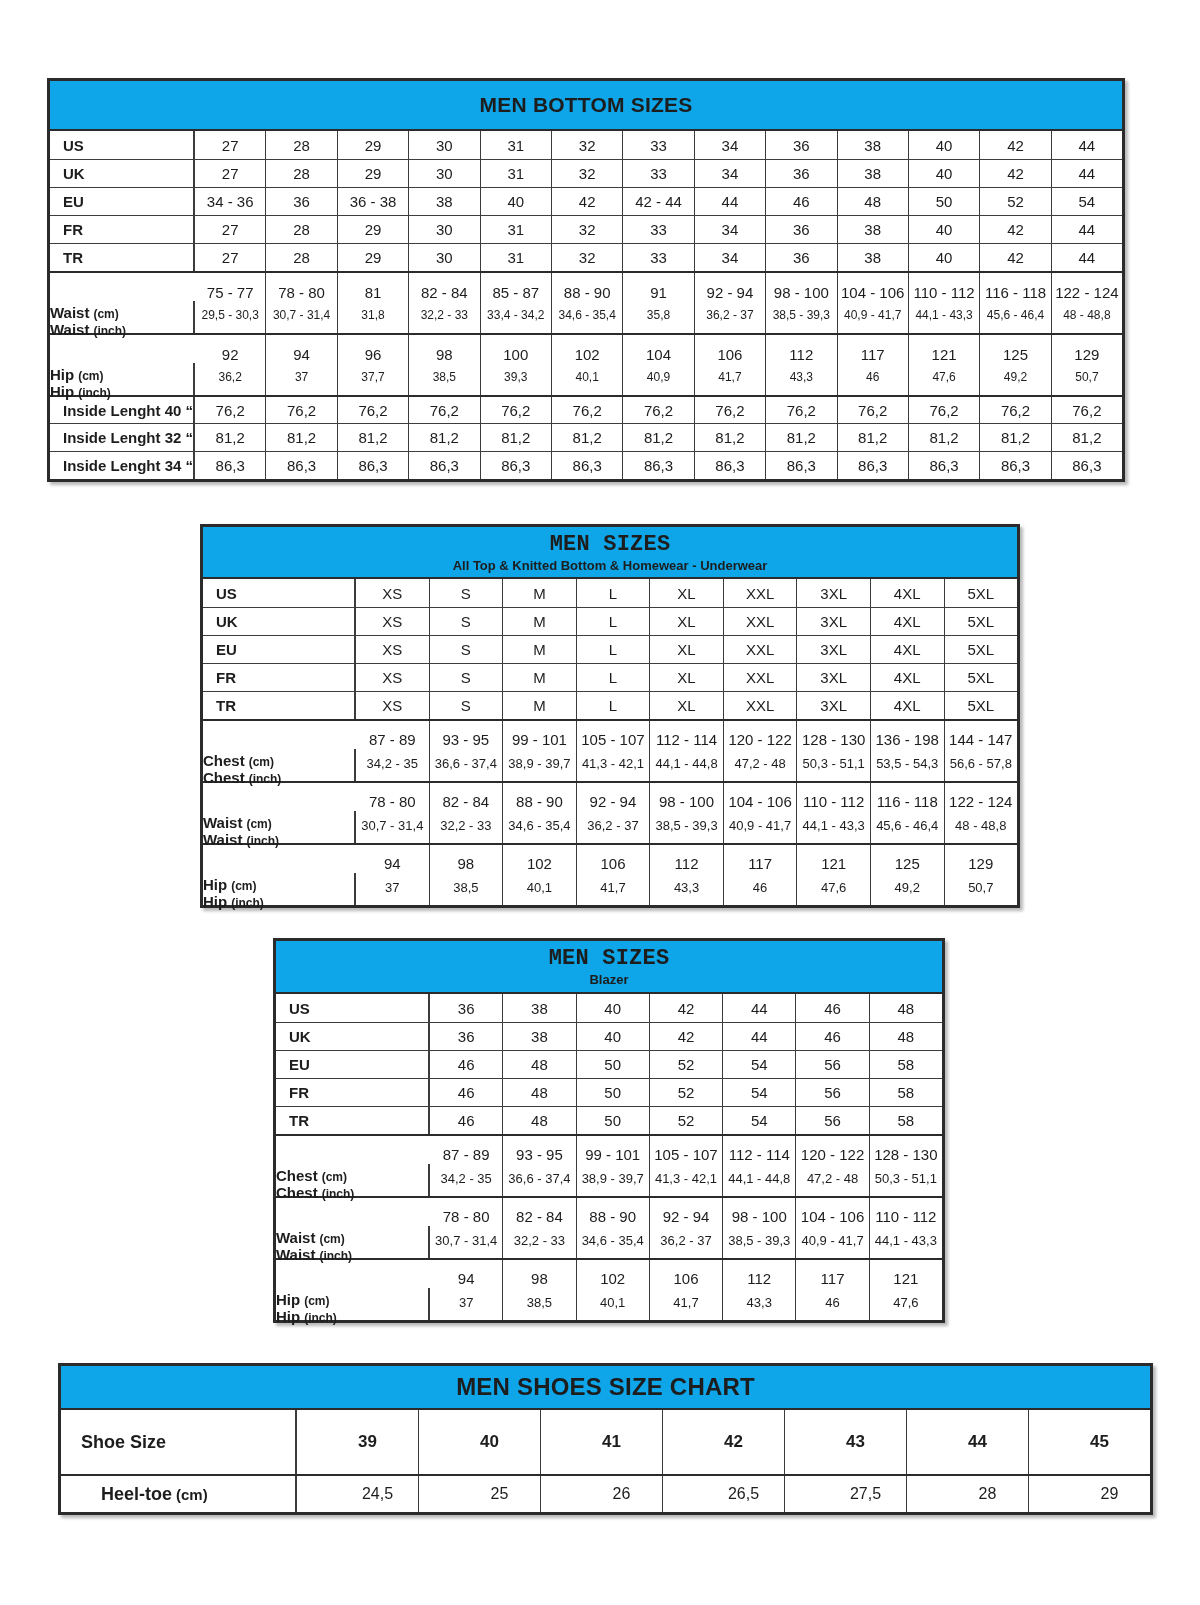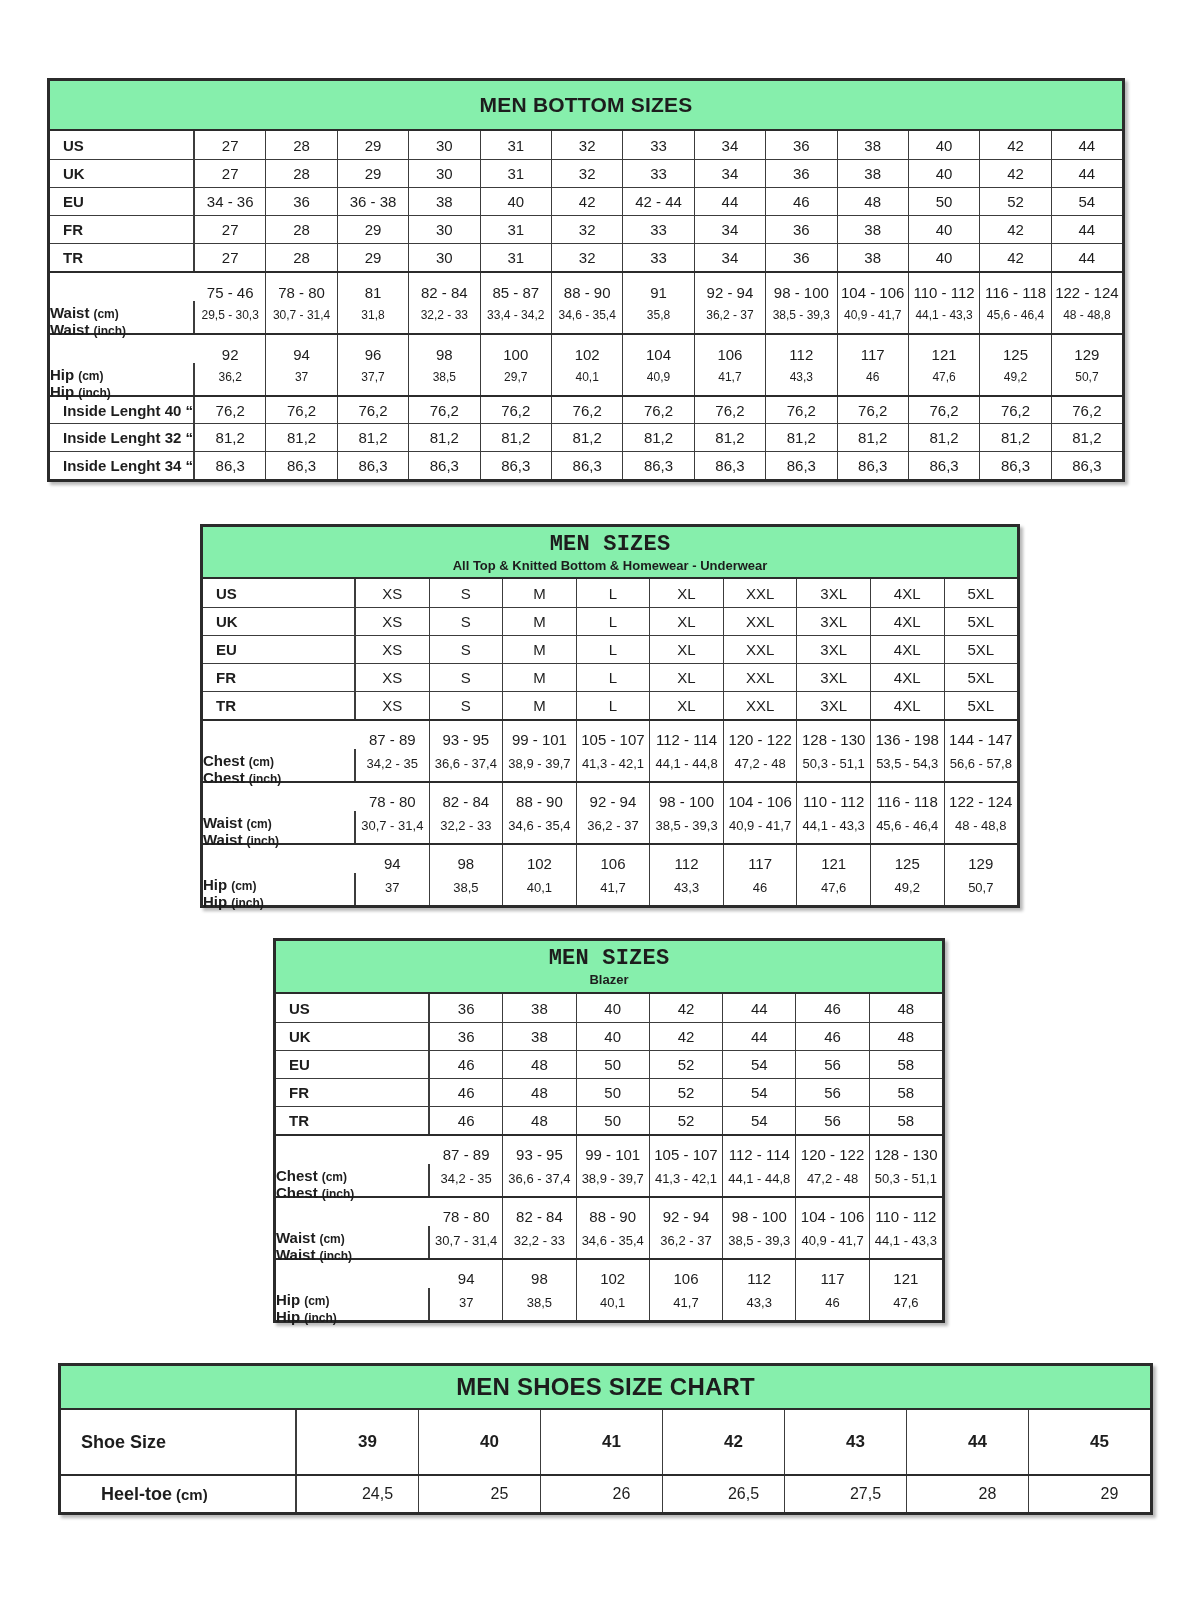--- a/index.html
+++ b/index.html
@@ -15,21 +15,21 @@
     box-shadow:3px 3px 3px rgba(0,0,0,0.28);
   }
   
   .t0{margin:78px 0 0 47px;width:1078px;--labw:145px;}
   .t1{margin:42px 0 0 200px;width:820px;--labw:153px;}
   .t2{margin:30px 0 0 273px;width:672px;--labw:154px;}
   .t3{margin:40px 0 0 58px;width:1095px;--labw:236px;}
 
   .thead{
     box-sizing:border-box;
-    background:#86efac;
+    background:#0ea5e9;
     border-bottom:2px solid #2b2b2b;
     display:flex;flex-direction:column;align-items:center;justify-content:center;
     gap:1px;
   }
   .t0 .thead{height:50px;}
   .t1 .thead{height:52px;}
   .t2 .thead{height:53px;}
   .t3 .thead{height:44px;}
   .title{font-weight:700;font-size:21px;letter-spacing:0.2px;}
   .t1 .title,.t2 .title{font-size:22px;font-family:Liberation Mono, monospace;}
@@ -199,21 +199,21 @@
           <span class="lab-line">
             <span class="lab-main">Waist</span>
             <span class="lab-unit">(cm)</span>
           </span>
           <span class="lab-line">
             <span class="lab-main">Waist</span>
             <span class="lab-unit">(inch)</span>
           </span>
         </div>
         <div class="cell">
-          <span class="cm">75 - 46</span>
+          <span class="cm">75 - 77</span>
           <span class="inch">29,5 - 30,3</span>
         </div>
         <div class="cell">
           <span class="cm">78 - 80</span>
           <span class="inch">30,7 - 31,4</span>
         </div>
         <div class="cell">
           <span class="cm">81</span>
           <span class="inch">31,8</span>
         </div>
@@ -280,21 +280,21 @@
         <div class="cell">
           <span class="cm">96</span>
           <span class="inch">37,7</span>
         </div>
         <div class="cell">
           <span class="cm">98</span>
           <span class="inch">38,5</span>
         </div>
         <div class="cell">
           <span class="cm">100</span>
-          <span class="inch">29,7</span>
+          <span class="inch">39,3</span>
         </div>
         <div class="cell">
           <span class="cm">102</span>
           <span class="inch">40,1</span>
         </div>
         <div class="cell">
           <span class="cm">104</span>
           <span class="inch">40,9</span>
         </div>
         <div class="cell">

